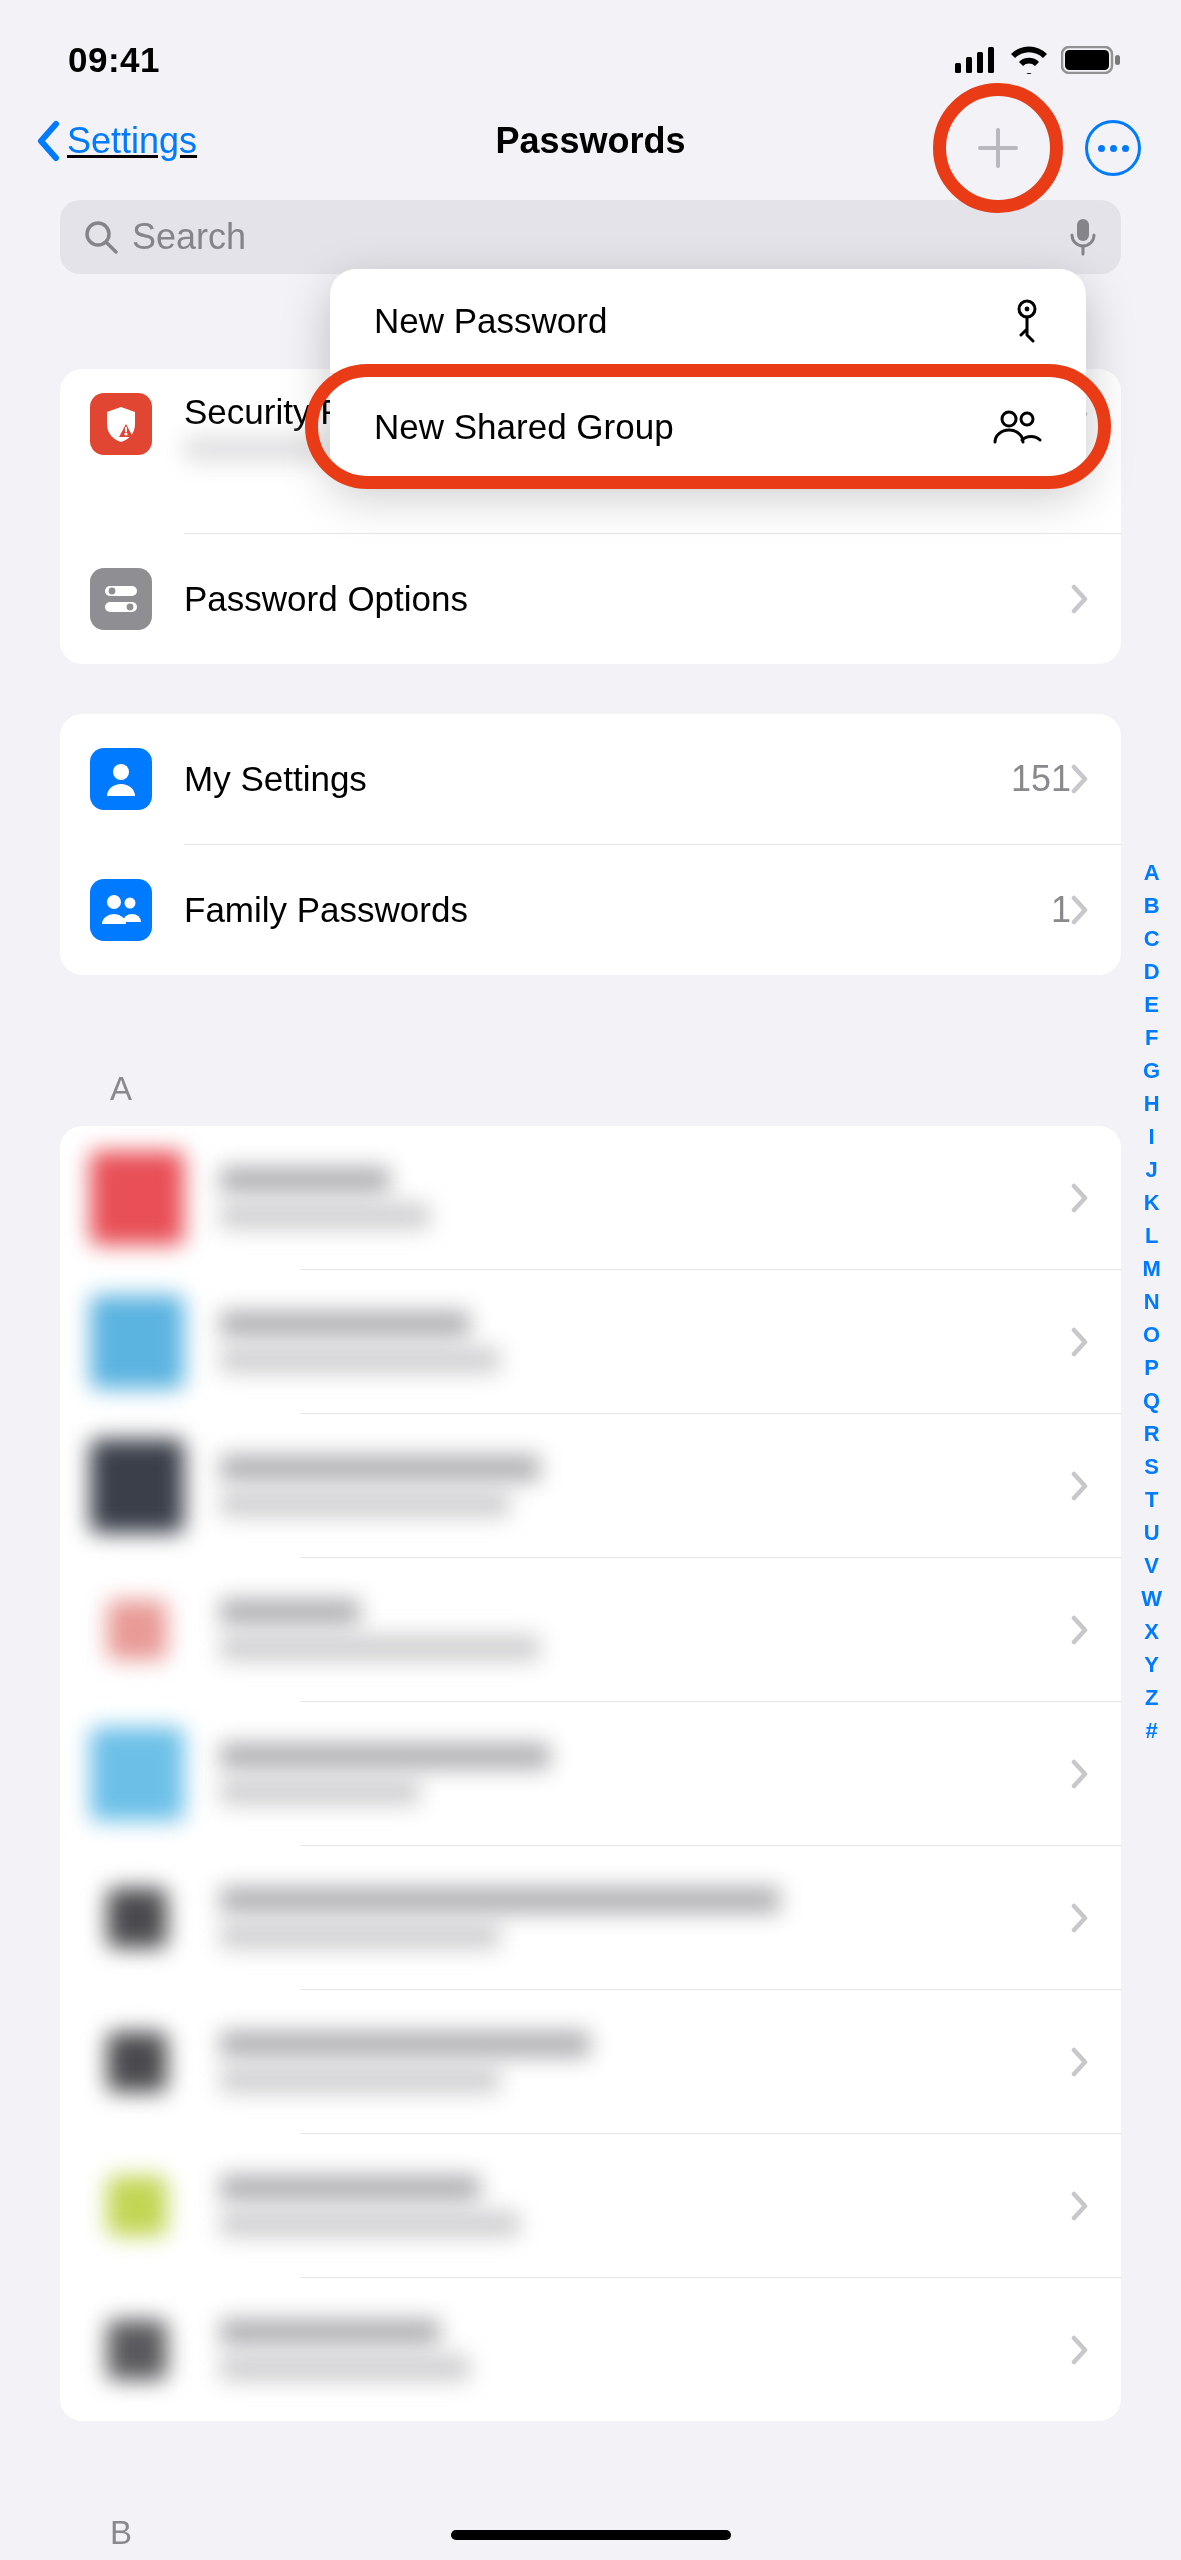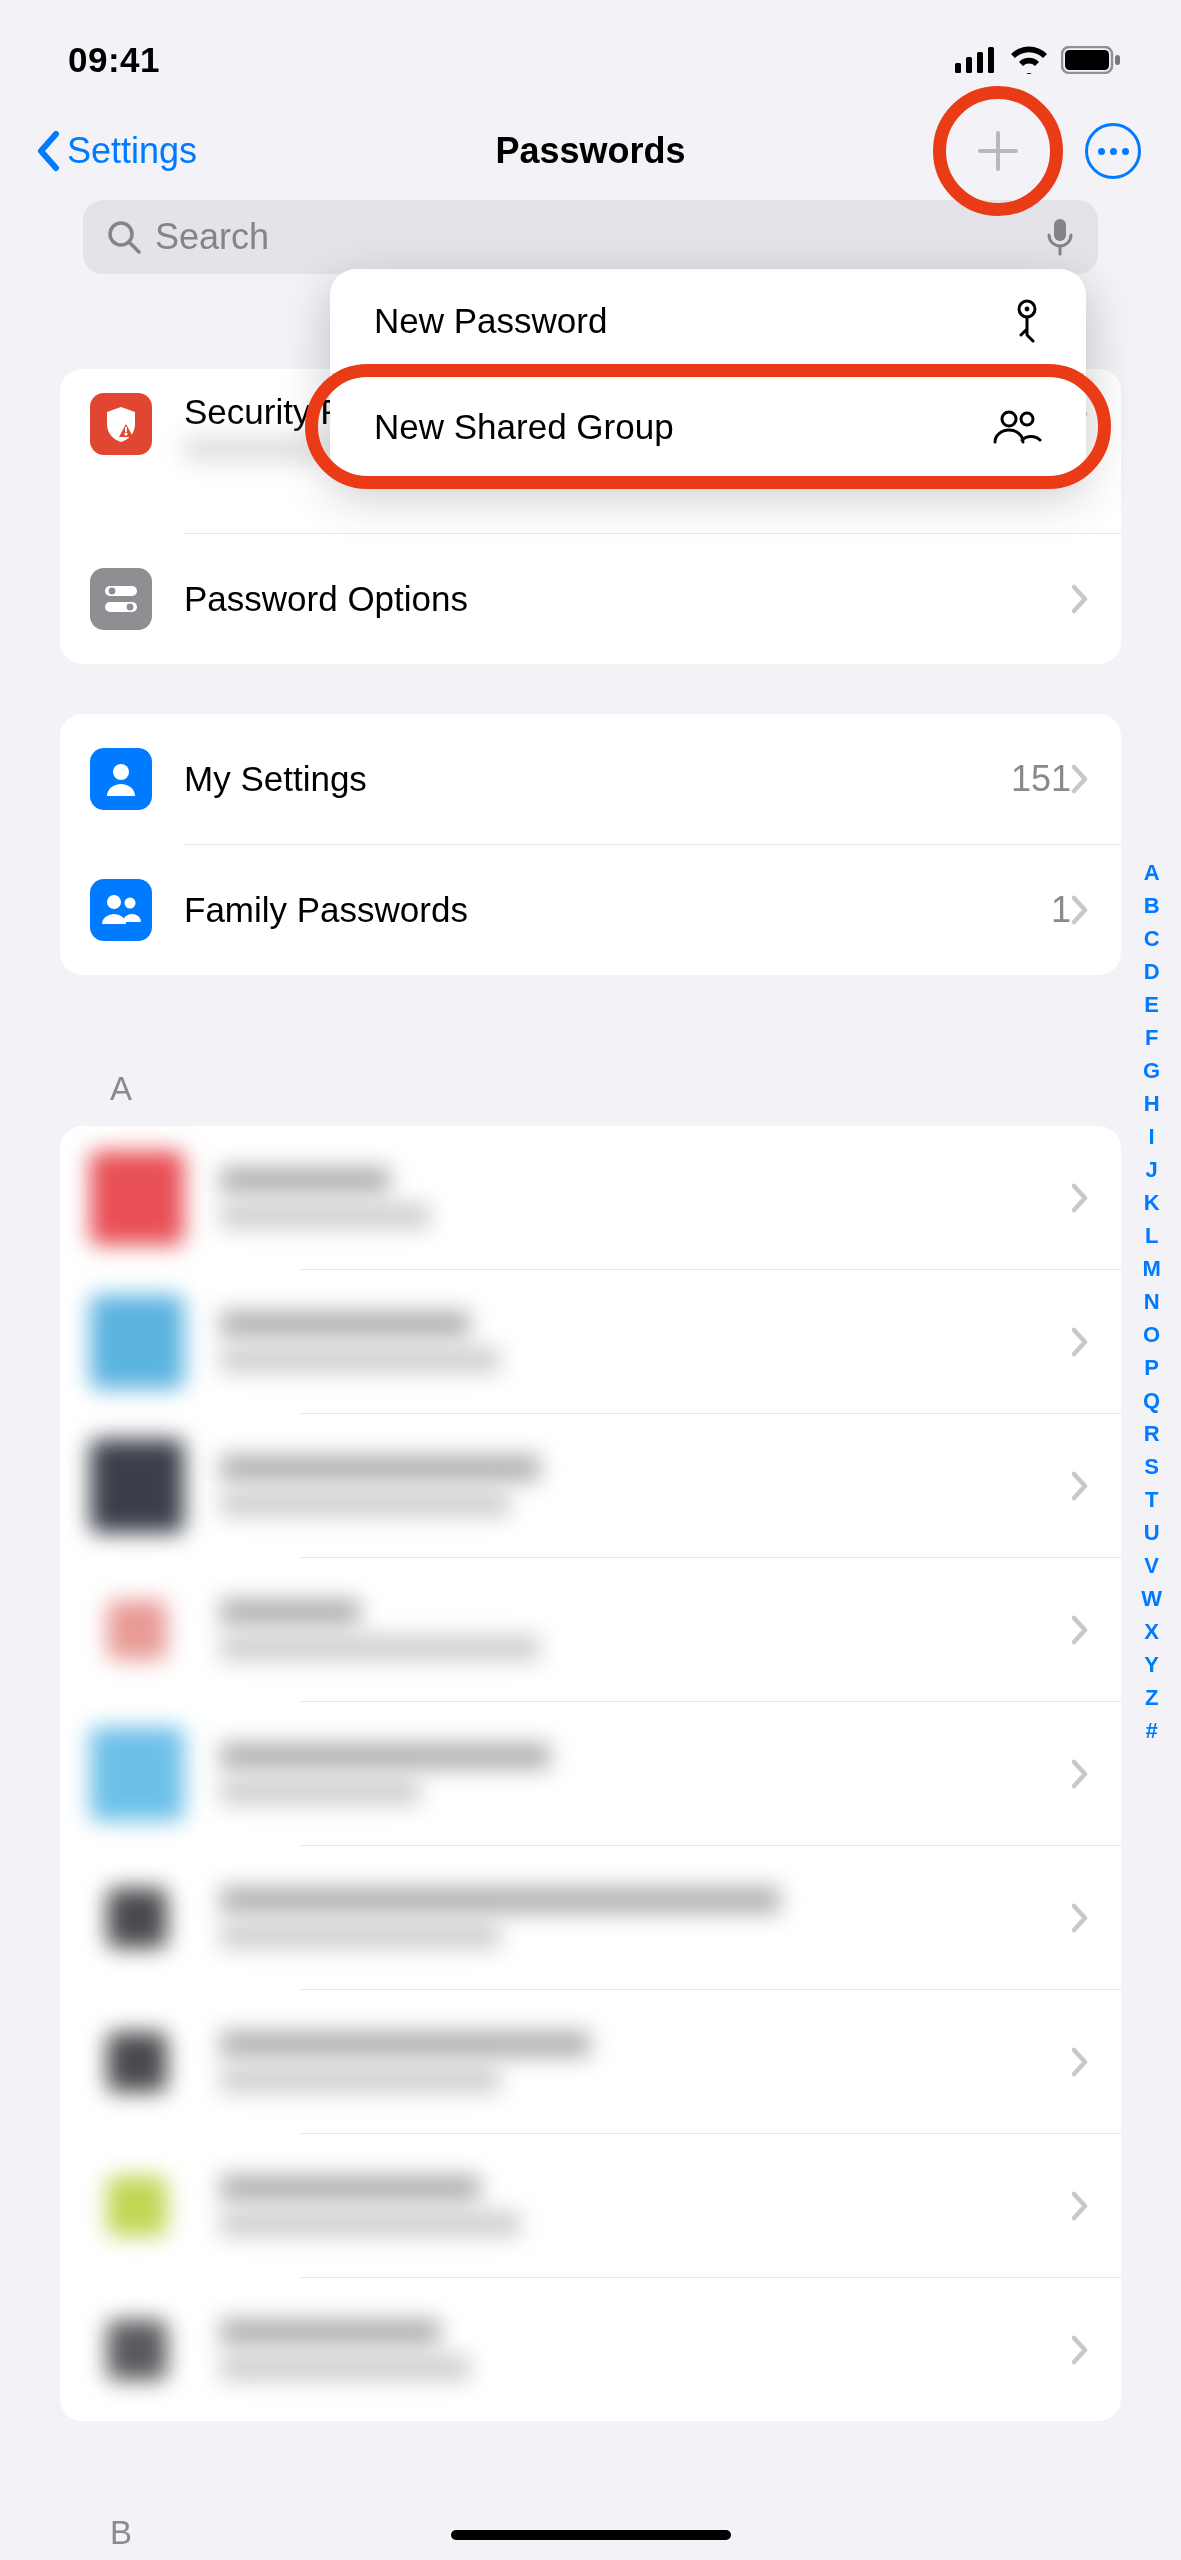--- a/index.html
+++ b/index.html
@@ -26,24 +26,25 @@
     margin-left: 8px;
   }
   .status-icons {
     display: flex;
     align-items: center;
     gap: 12px;
   }
   
   .nav-bar {
     display: flex;
-    align-items: center;
+    align-items: flex-start;
     padding: 10px 40px 18px 35px;
     position: relative;
     height: 90px;
+    text-decoration: underline;
   }
   .nav-back {
     display: flex;
     align-items: center;
     color: #007aff;
     font-size: 36px;
     gap: 6px;
   }
   .nav-title {
     position: absolute;
@@ -87,21 +88,21 @@
     height: 130px;
     border: 13px solid #e83b16;
     border-radius: 50%;
     top: -38px;
     left: -38px;
     z-index: 300;
     pointer-events: none;
   }
   
   .search-wrap {
-    padding: 0 83px;
+    padding: 0 60px;
     position: relative;
   }
   .search-bar {
     background: #e3e3e9;
     border-radius: 20px;
     height: 74px;
     display: flex;
     align-items: center;
     padding: 0 24px;
     gap: 14px;

